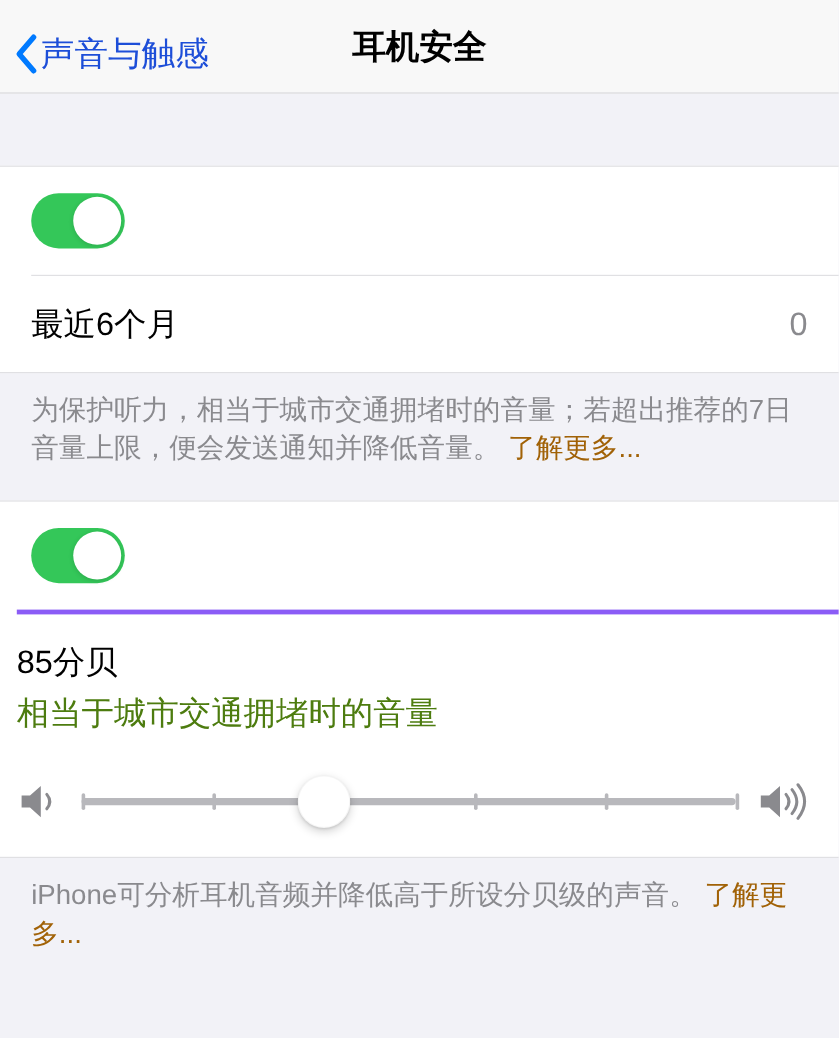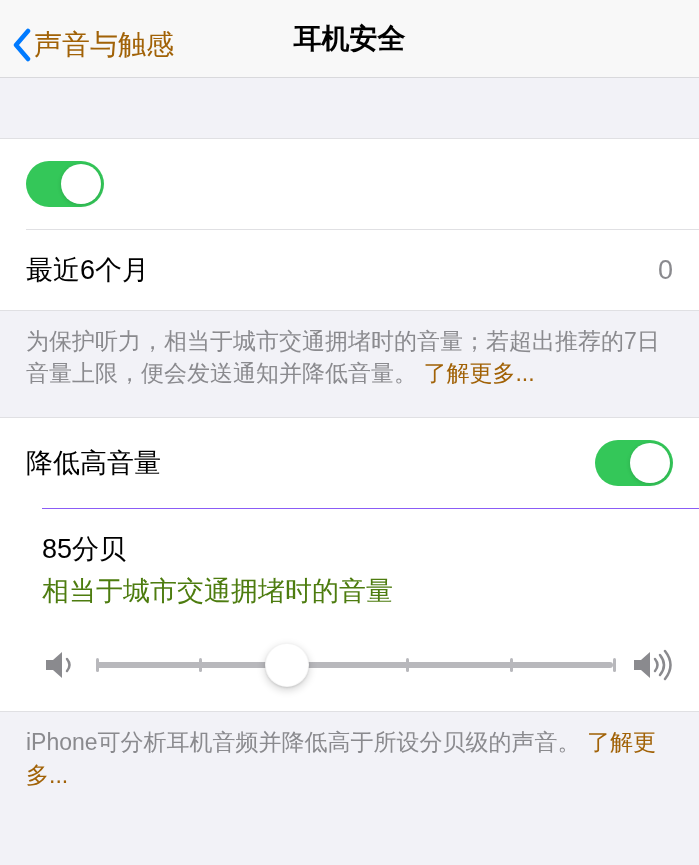--- a/index.html
+++ b/index.html
@@ -20,21 +20,21 @@
       background: #f8f8f8;
       height: 78px;
       display: flex;
       align-items: center;
       position: relative;
       border-bottom: 1px solid #d9d9dc;
     }
     .nav-back {
       display: flex;
       align-items: center;
-      color: #a16207;
+      color: #1d4ed8;
       font-size: 28px;
       padding-left: 12px;
       cursor: pointer;
       margin-top: 12px;
     }
     .nav-back .chev {
       display: inline-block;
       margin-right: 2px;
     }
     .nav-back .chev svg { display: block; }
@@ -99,22 +99,22 @@
       font-size: 23px;
       line-height: 1.4;
       color: #8a8a8e;
     }
     .footer .link {
       color: #a16207;
       cursor: pointer;
     }
     .slider-section {
       padding: 22px 26px 30px;
-      border-top: 1px solid #8b5cf6;
-      margin-left: 42px;
+      border-top: 4px solid #8b5cf6;
+      margin-left: 14px;
       padding-left: 0;
       padding-right: 26px;
     }
     .slider-title {
       font-size: 27px;
       color: #000;
       margin-bottom: 6px;
     }
     .slider-sub {
       font-size: 27px;
@@ -185,21 +185,20 @@
   </div>
 </div>
 
 <div class="footer">
   <span>为保护听力，相当于城市交通拥堵时的音量；若超出推荐的7日音量上限，便会发送通知并降低音量。</span>
   <span class="link">了解更多...</span>
 </div>
 
 <div class="group">
   <div class="row">
-    <span class="row-label">降低高音量</span>
     <div class="toggle"></div>
   </div>
   <div class="slider-section">
     <div class="slider-title">85分贝</div>
     <div class="slider-sub">相当于城市交通拥堵时的音量</div>
     <div class="slider-row">
       <span class="vol-icon">
         <svg width="36" height="32" viewBox="0 0 36 32">
           <path d="M4 11 H11 L20 3 V29 L11 21 H4 Z" fill="#8a8a8e"></path>
           <path d="M25 10 Q30 16 25 22" stroke="#8a8a8e" stroke-width="2.5" fill="none" stroke-linecap="round"></path>

